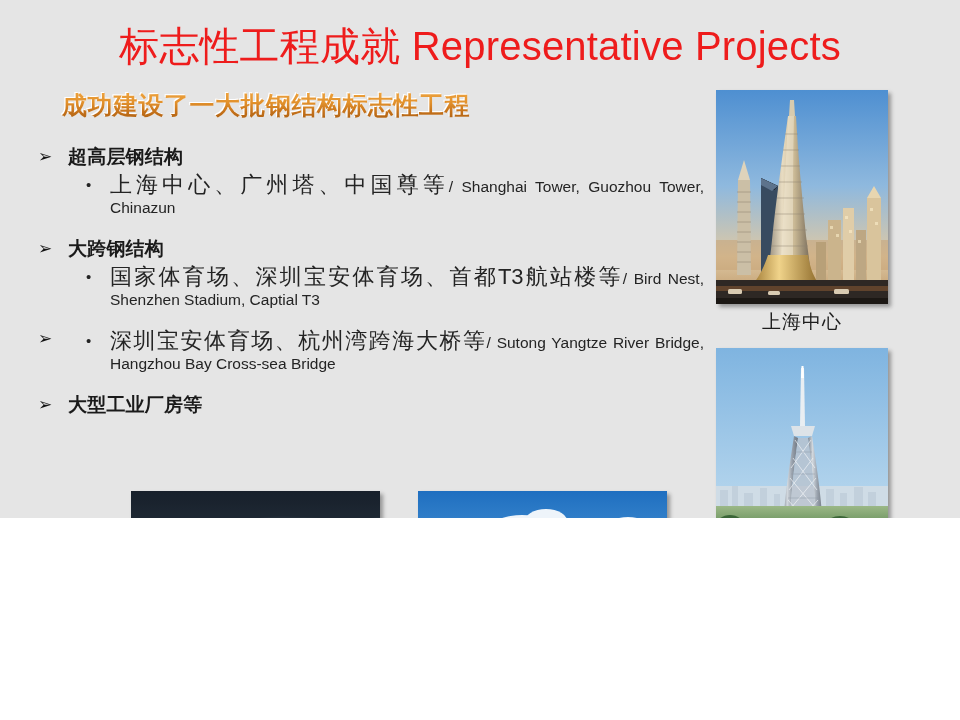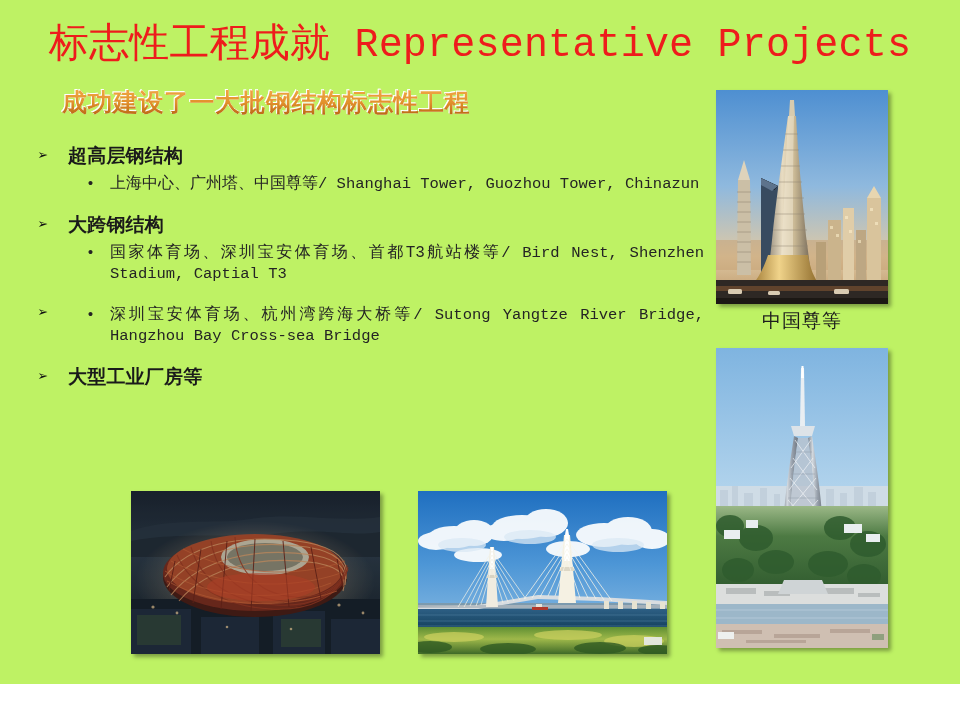--- a/index.html
+++ b/index.html
@@ -3,24 +3,24 @@
 <meta charset="utf-8">
 <style>
   html, body {
     margin: 0;
     padding: 0;
     background: #ffffff;
   }
   #slide {
     position: relative;
     width: 960px;
-    height: 684px;
-    background: #bef264;
+    height: 518px;
+    background: #e5e5e5;
     overflow: hidden;
-    font-family: Liberation Mono, monospace;
+    font-family: Liberation Sans, sans-serif;
   }
 
   
   #slide-title {
     position: absolute;
     left: 0;
     top: 22px;
     width: 960px;
     text-align: center;
     color: #ee1c1c;
@@ -88,21 +88,21 @@
     text-align: justify;
     margin: 4px 0 6px 0;
   }
   .lvl2 .dot {
     position: absolute;
     left: 62px;
     top: 0;
     font-size: 15px;
     line-height: 21px;
   }
-  .lvl2 .cn { font-size: 16px; }
+  .lvl2 .cn { font-size: 22px; }
 
   .gap-a { height: 12px; }
   .gap-b { height: 10px; }
   .gap-c { height: 12px; }
 
   
   .photo-frame {
     position: absolute;
     box-shadow: 3px 3px 4px rgba(0,0,0,0.35);
     overflow: hidden;
@@ -267,21 +267,21 @@
       <rect x="0" y="190" width="172" height="24" fill="#2e2824"></rect>
       <rect x="0" y="196" width="172" height="5" fill="#6d4a2e" opacity="0.8"></rect>
       <g fill="#d9cbb2">
         <rect x="12" y="199" width="14" height="5" rx="1.5"></rect>
         <rect x="52" y="201" width="12" height="4" rx="1.5"></rect>
         <rect x="118" y="199" width="15" height="5" rx="1.5"></rect>
       </g>
       <rect x="0" y="208" width="172" height="6" fill="#1c1814"></rect>
     </svg>
   </div>
-  <div class="caption" id="cap-shanghai">中国尊等</div>
+  <div class="caption" id="cap-shanghai">上海中心</div>
 
   <div class="photo-frame" id="photo-canton">
     <svg viewBox="0 0 172 300" preserveAspectRatio="none">
       <defs>
         <linearGradient id="skyB" x1="0" y1="0" x2="0" y2="1">
           <stop offset="0%" stop-color="#7fb4e0"></stop>
           <stop offset="55%" stop-color="#b9d8ee"></stop>
           <stop offset="100%" stop-color="#e2eef5"></stop>
         </linearGradient>
         <linearGradient id="towB" x1="0" y1="0" x2="1" y2="0">

